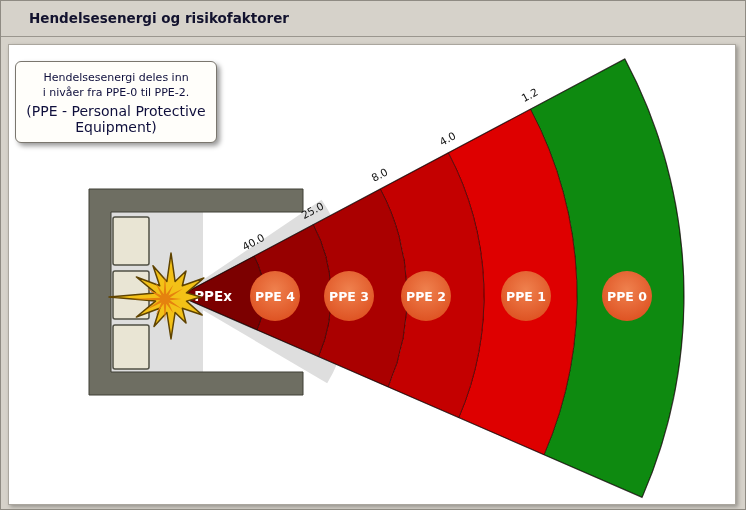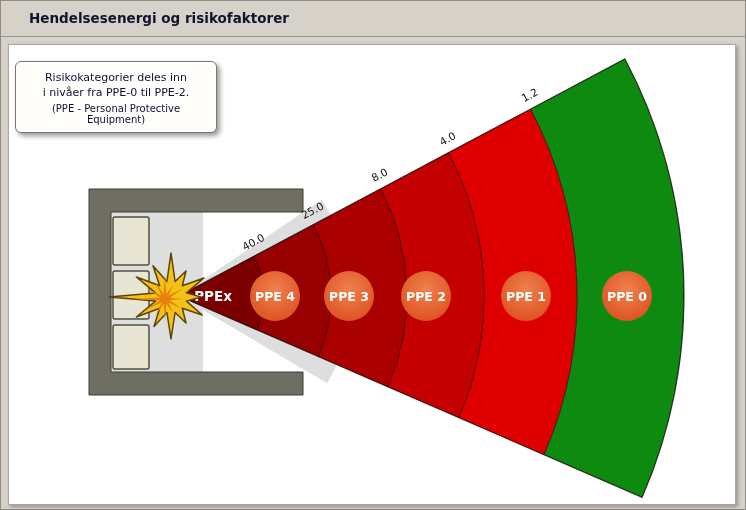--- a/index.html
+++ b/index.html
@@ -37,21 +37,21 @@
     background:#fffefa;
     border:1px solid #7a766e;
     border-radius:6px;
     box-shadow:3px 3px 5px rgba(0,0,0,0.4);
     padding:8px 6px 7px 6px;
     text-align:center;
     color:#0f0f3c;
     font-family:"DejaVu Sans","Liberation Sans",sans-serif;
   }
   .info-box .l1,.info-box .l2{font-size:11px;line-height:15px;}
-  .info-box .l3{font-size:10px;margin-top:3px;}
+  .info-box .l3{font-size:14px;margin-top:3px;}
   svg text{font-family:"DejaVu Sans","Liberation Sans",sans-serif;}
 </style>
 </head>
 <body>
 
 <div class="stage">
 
   <div class="header">
     <div class="title">Hendelsesenergi og risikofaktorer</div>
   </div>
@@ -92,18 +92,18 @@
       <circle cx="348" cy="295" r="25" fill="url(#badgeGrad)"></circle>
       <text x="348" y="299.5" fill="#ffffff" font-size="12.5" font-weight="bold" text-anchor="middle">PPE 3</text>
       <circle cx="274" cy="295" r="25" fill="url(#badgeGrad)"></circle>
       <text x="274" y="299.5" fill="#ffffff" font-size="12.5" font-weight="bold" text-anchor="middle">PPE 4</text>
       <text x="212" y="300" fill="#ffffff" font-size="13.5" font-weight="bold" text-anchor="middle">PPEx</text>
       <polygon points="200.0,296.0 185.5,300.1 201.2,314.0 181.3,307.3 185.0,322.0 174.1,311.5 170.0,338.0 165.9,311.5 153.0,325.4 158.7,307.3 135.4,316.0 154.5,300.1 108.0,296.0 154.5,291.9 135.4,276.0 158.7,284.7 152.0,264.8 165.9,280.5 170.0,252.0 174.1,280.5 185.0,270.0 181.3,284.7 202.9,277.0 185.5,291.9" fill="#f3c117" stroke="#5f4300" stroke-width="1.5" stroke-linejoin="round"></polygon>
       <polygon points="180.5,298.0 168.8,299.3 181.1,307.9 167.5,301.5 172.3,312.3 165.3,302.8 164.0,321.1 162.7,302.8 154.7,314.2 160.5,301.5 144.9,309.0 159.2,299.3 129.9,298.0 159.2,296.7 144.9,287.0 160.5,294.5 154.1,280.9 162.7,293.2 164.0,273.8 165.3,293.2 172.3,283.7 167.5,294.5 182.1,287.6 168.8,296.7" fill="#e5820e"></polygon>
     </svg>
 
   <div class="info-box">
-    <div class="l1">Risikokategorier deles inn</div>
+    <div class="l1">Hendelsesenergi deles inn</div>
     <div class="l2">i nivåer fra PPE-0 til PPE-2.</div>
     <div class="l3">(PPE - Personal Protective Equipment)</div>
   </div>
 
 </div>
 
 </body></html>

